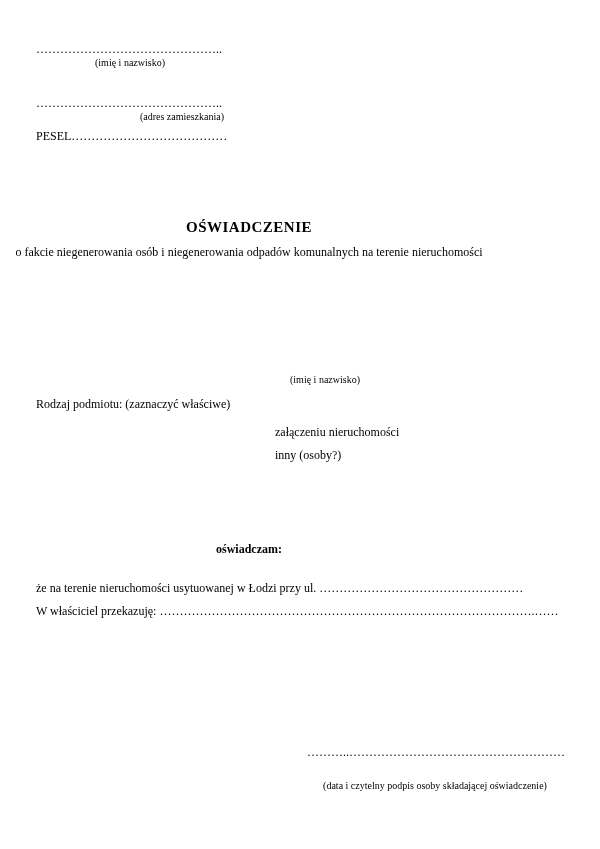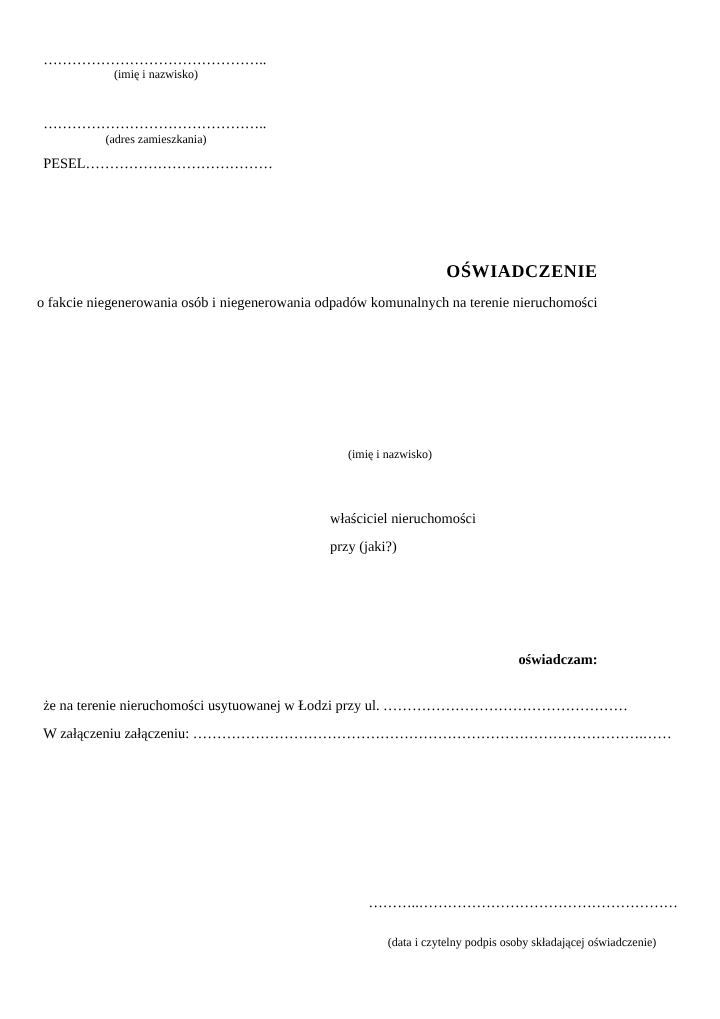--- a/index.html
+++ b/index.html
@@ -30,52 +30,52 @@
   .bold {
     font-weight: bold;
   }
   .title {
     font-size: 15px;
     letter-spacing: 0.5px;
   }
   .fullw {
     left: 0;
     width: 498px;
-    text-align: right;
   }
   .opt, .bodyline {
     line-height: 23px;
   }
 </style>
 </head>
 <body>
 
 <div class="page">
 
   <div class="abs" style="left:36px; top:42px;">………………………………………..</div>
   <div class="abs cap center" style="left:36px; top:57px; width:188px;">(imię i nazwisko)</div>
 
   <div class="abs" style="left:36px; top:96px;">………………………………………..</div>
-  <div class="abs cap center" style="left:36px; top:111px; width:188px;">(adres zamieszkania)</div>
+  <div class="abs cap center" style="left:36px; top:111px; width:188px;text-align:right;">(adres zamieszkania)</div>
 
   <div class="abs" style="left:36px; top:129px;">PESEL…………………………………</div>
 
   <div class="abs fullw center bold title" style="top:219px;">OŚWIADCZENIE</div>
   <div class="abs fullw center" style="top:245px;">o fakcie niegenerowania osób i niegenerowania odpadów komunalnych na terenie nieruchomości</div>
 
   <div class="abs cap center" style="left:230px; top:374px; width:190px;">(imię i nazwisko)</div>
 
+  <div class="abs" style="left:36px; top:397px;">Rodzaj podmiotu: (zaznaczyć właściwe)</div>
   <div class="abs" style="left:275px; top:421px;">
-    <div class="opt">właściciel nieruchomości</div>
-    <div class="opt">przy (jaki?)</div>
+    <div class="opt">załączeniu nieruchomości</div>
+    <div class="opt">inny (osoby?)</div>
   </div>
 
   <div class="abs fullw center bold" style="top:542px;">oświadczam:</div>
 
   <div class="abs" style="left:36px; top:577px;">
     <div class="bodyline">że na terenie nieruchomości usytuowanej w Łodzi przy ul. ……………………………………………</div>
-    <div class="bodyline">W załączeniu załączeniu: ………………………………………………………………………………….……</div>
+    <div class="bodyline">W właściciel przekazuję: ………………………………………………………………………………….……</div>
   </div>
 
   <div class="abs" style="left:307px; top:745px;">………..………………………………………………</div>
   <div class="abs cap center" style="left:300px; top:761px; width:270px;margin-top:19px;">(data i czytelny podpis osoby składającej oświadczenie)</div>
 
 </div>
 
 </body></html>

